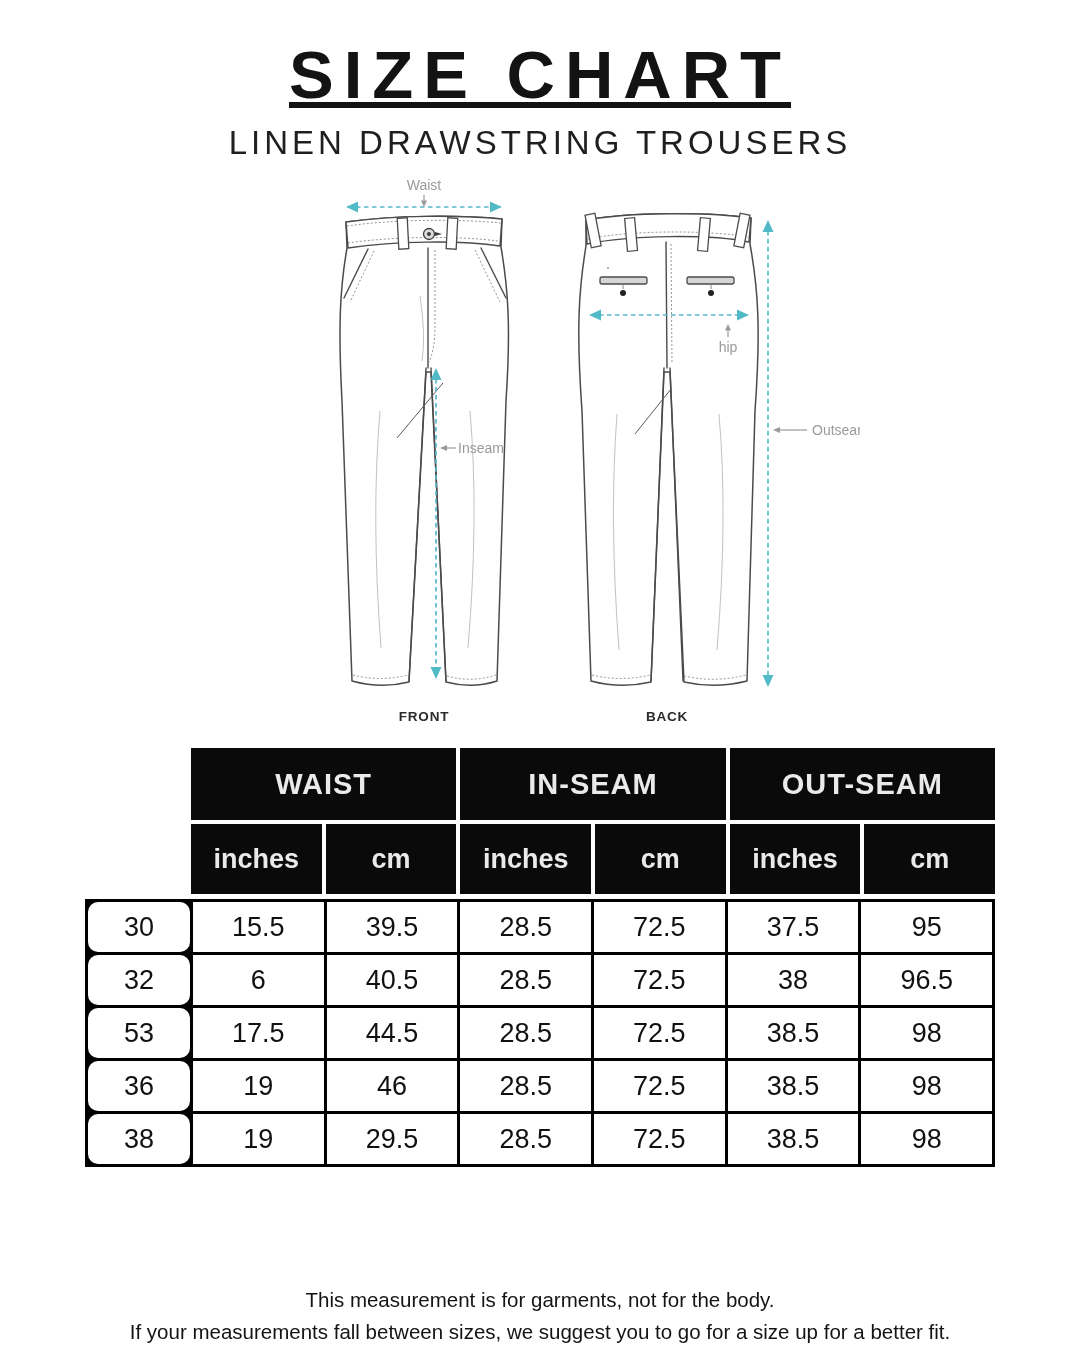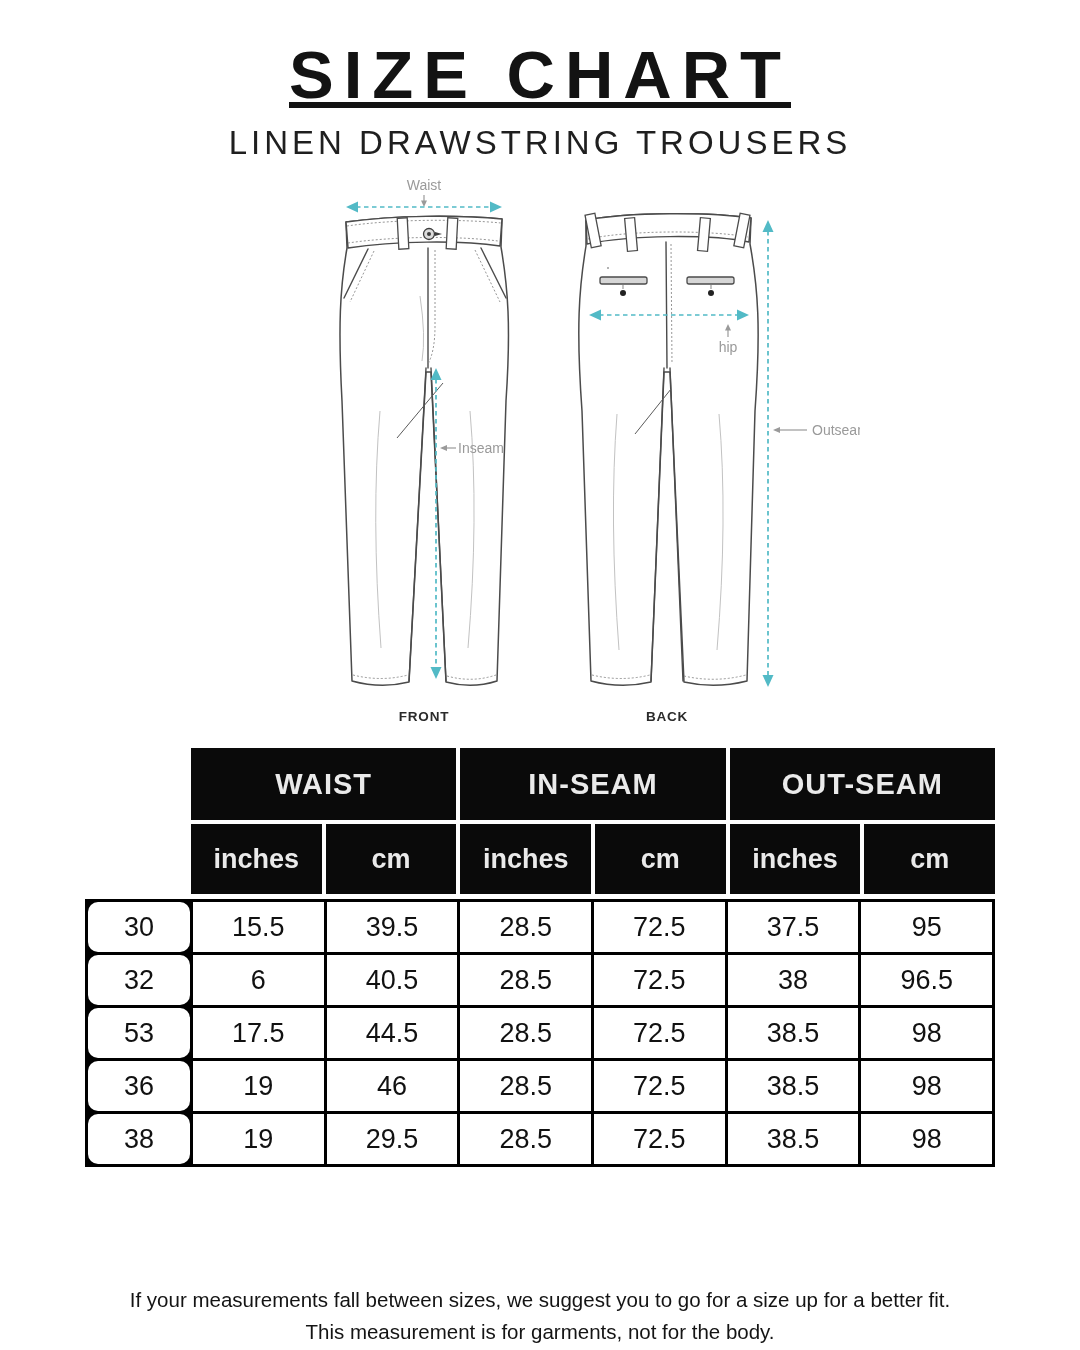--- a/index.html
+++ b/index.html
@@ -236,17 +236,17 @@
         <div class="bcell">29.5</div>
         <div class="bcell">28.5</div>
         <div class="bcell">72.5</div>
         <div class="bcell">38.5</div>
         <div class="bcell">98</div>
       </div>
     </div>
   </div>
 
   <div class="footer">
+    <div>This measurement is for garments, not for the body.</div>
     <div>If your measurements fall between sizes, we suggest you to go for a size up for a better fit.</div>
-    <div>This measurement is for garments, not for the body.</div>
   </div>
 
 </div>
 
 </body></html>

